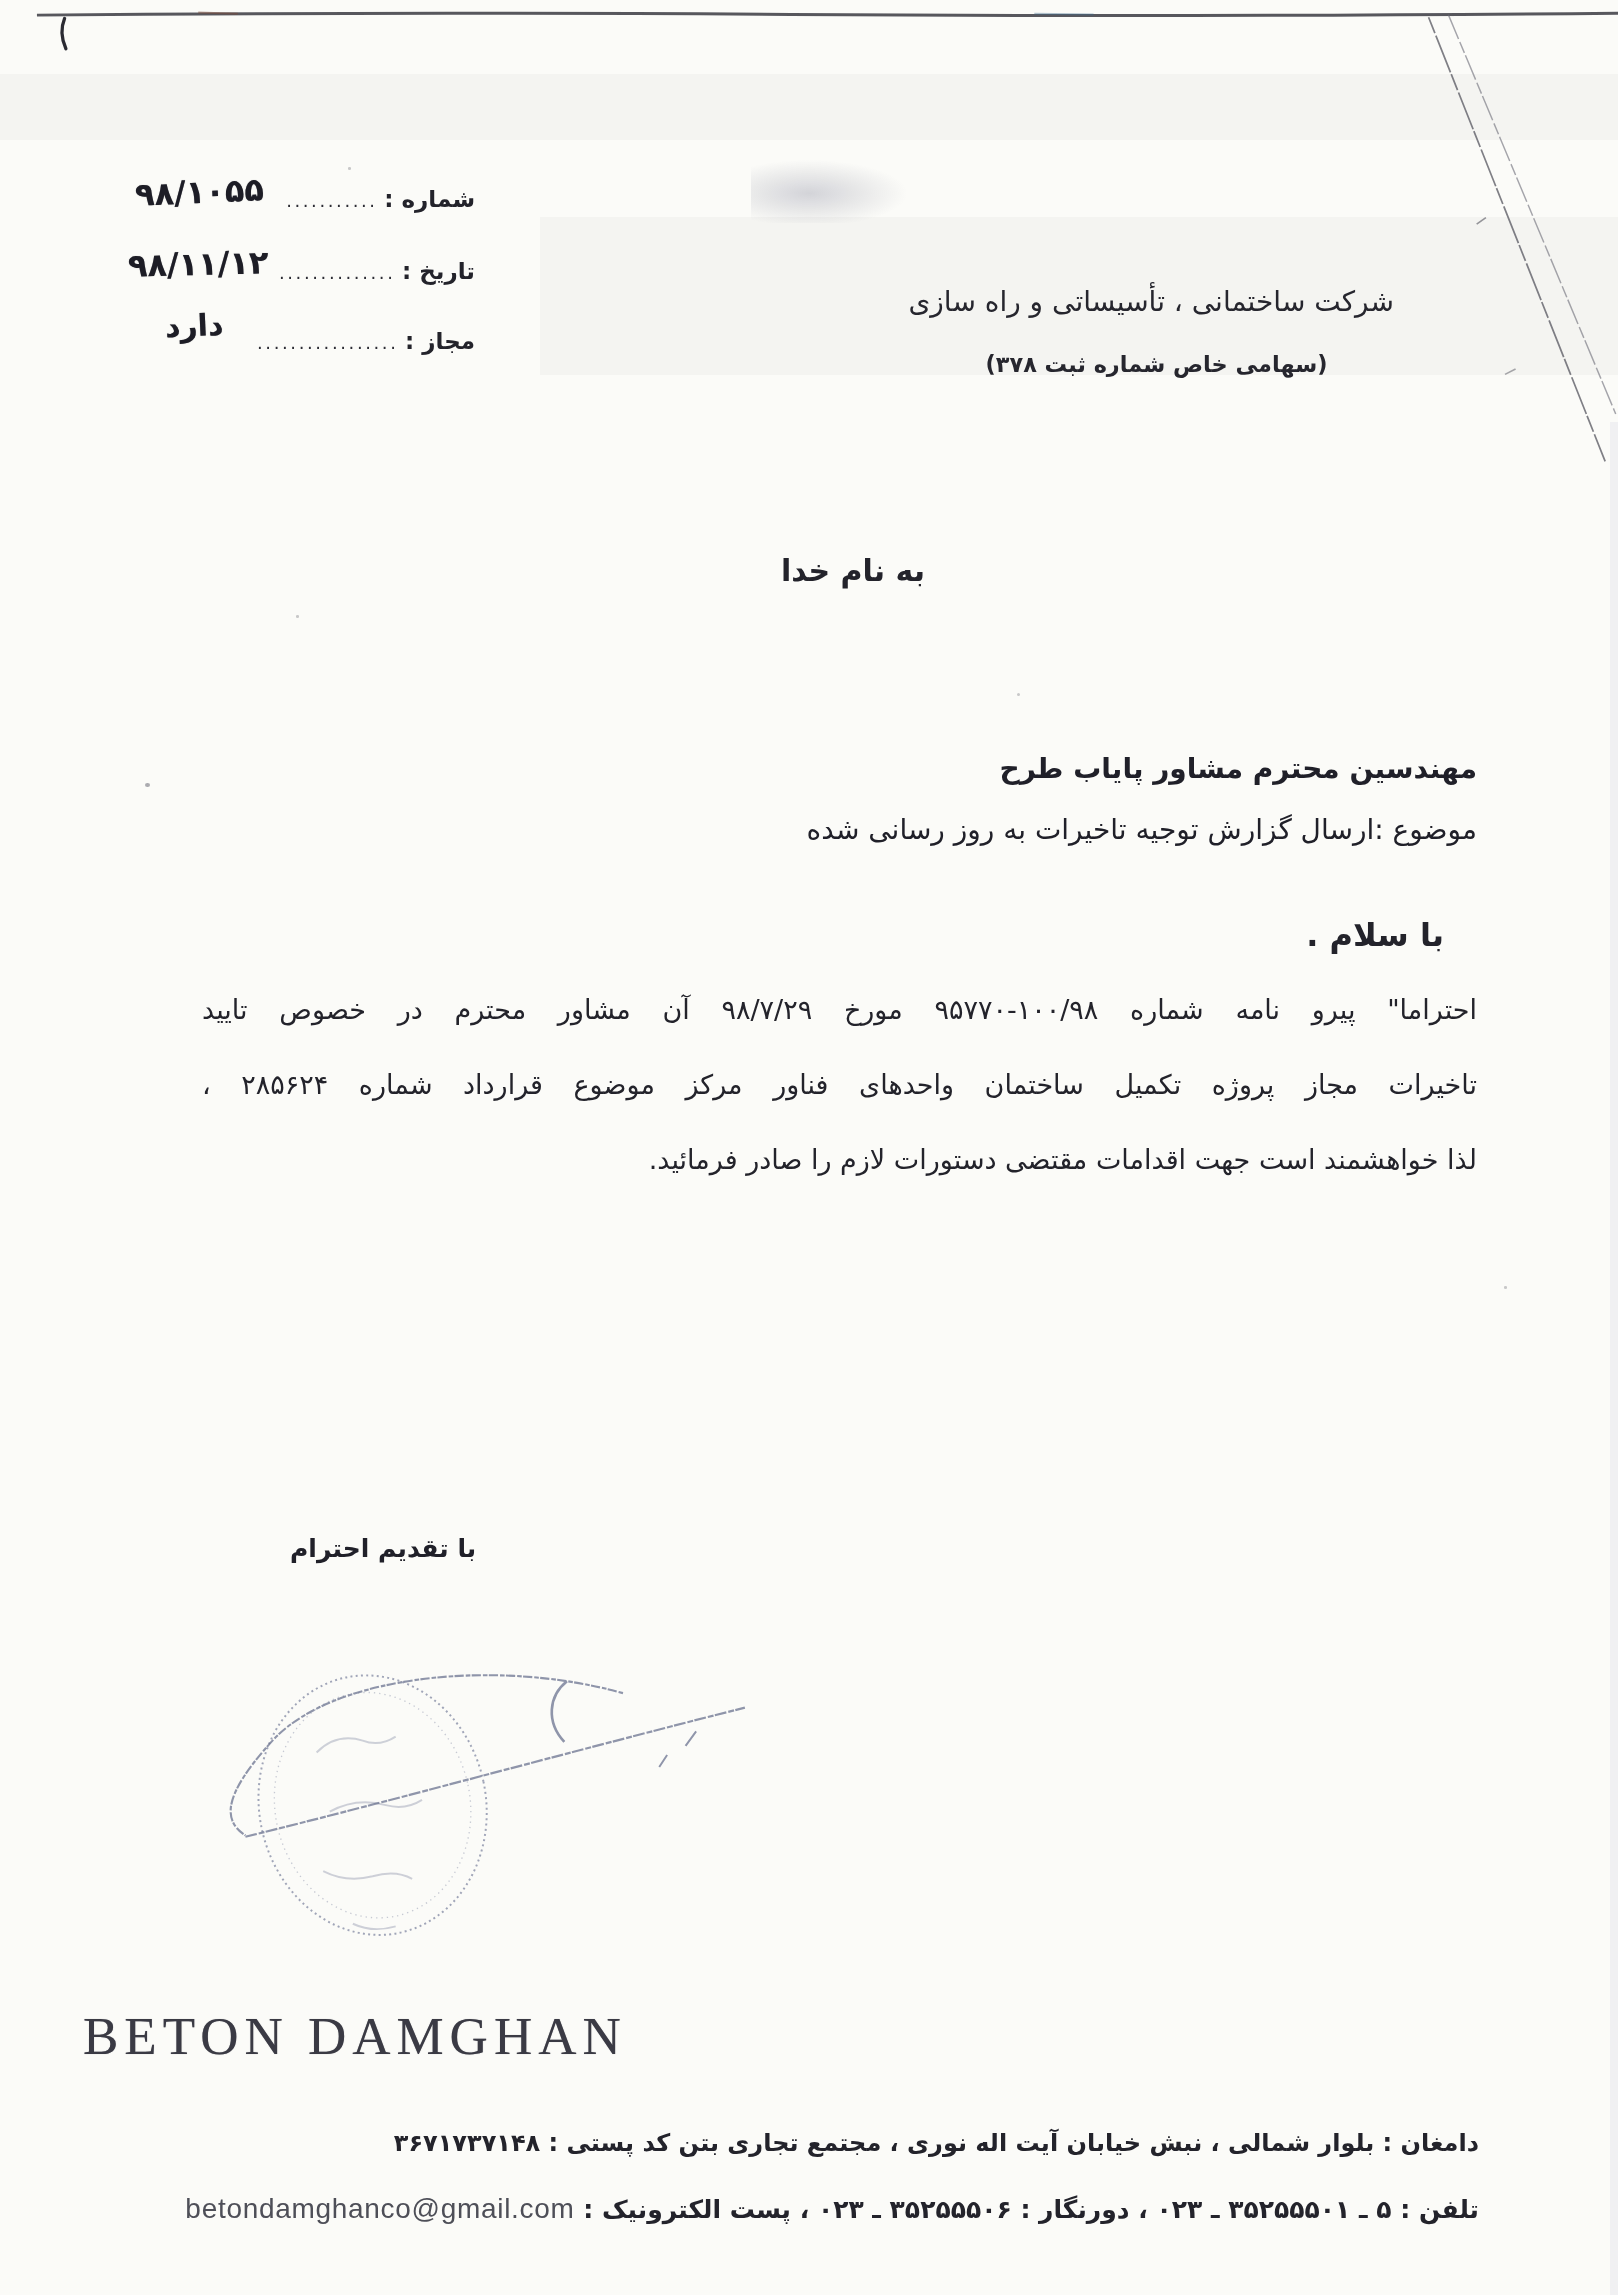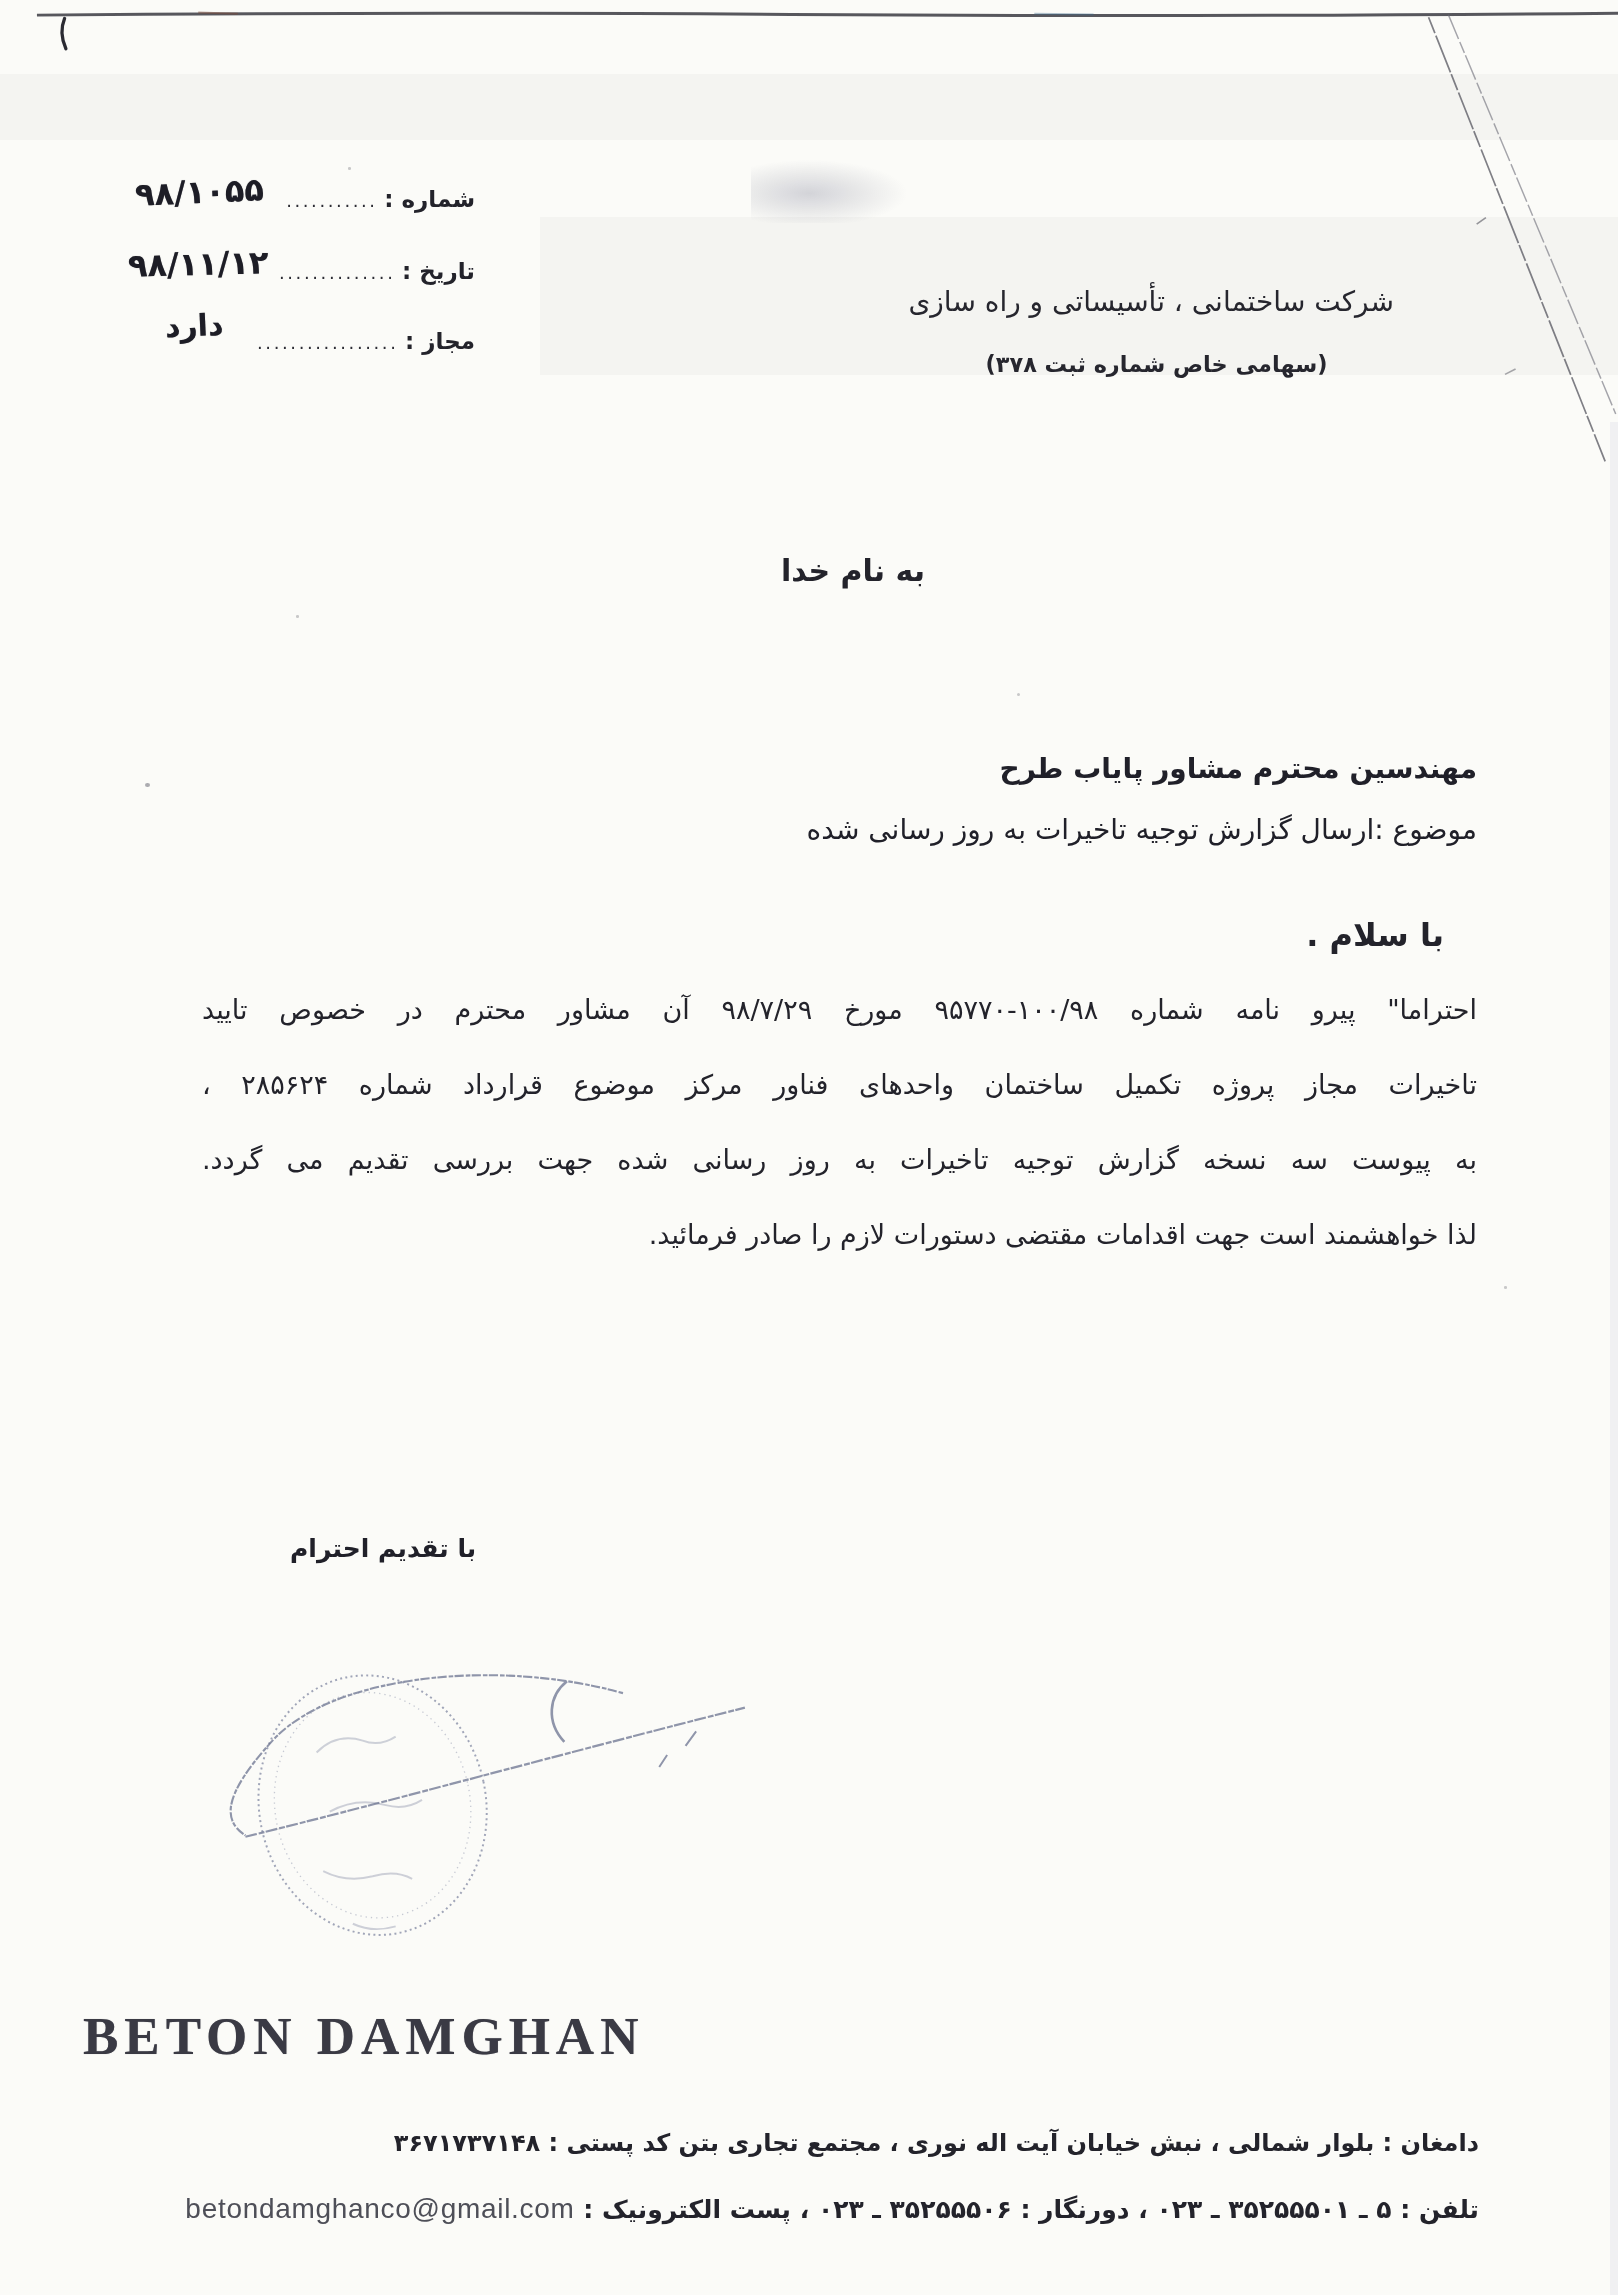--- a/index.html
+++ b/index.html
@@ -72,21 +72,21 @@
     position:absolute;left:290px;top:1534px;
     font-size:25px;font-weight:700;color:#202029;direction:rtl;white-space:nowrap;
   }
   .signatory{
     position:absolute;left:214px;top:1610px;
     font-size:28px;font-weight:700;color:#202029;direction:rtl;white-space:nowrap;
   }
   .latin-name{
     position:absolute;left:83px;top:2006px;
     font-family:"Liberation Serif","DejaVu Serif",serif;
-    font-size:53px;font-weight:700;letter-spacing:6px;color:#3a3a44;
+    font-size:53px;font-weight:400;letter-spacing:6px;color:#3a3a44;
     text-shadow:0 0 0.7px rgba(50,50,60,.55);white-space:nowrap;
   }
   .footer-address{
     position:absolute;right:140px;top:2129px;
     font-size:24px;font-weight:700;color:#23232b;direction:rtl;white-space:nowrap;
   }
   .footer-contact{
     position:absolute;right:140px;top:2193px;
     font-size:25px;font-weight:700;color:#23232b;direction:rtl;white-space:nowrap;
   }
@@ -150,21 +150,20 @@
 
   <div class="bismillah">به نام خدا</div>
 
   <div class="recipient">مهندسین محترم مشاور پایاب طرح</div>
   <div class="subject">موضوع :ارسال گزارش توجیه تاخیرات به روز رسانی شده</div>
   <div class="salutation">با سلام .</div>
 
   <div class="body-block">
     <div class="body-line">احتراما" پیرو نامه شماره ۱۰۰/۹۸-۹۵۷۷۰ مورخ ۹۸/۷/۲۹ آن مشاور محترم در خصوص تایید</div>
     <div class="body-line">تاخیرات مجاز پروژه تکمیل ساختمان واحدهای فناور مرکز موضوع قرارداد شماره ۲۸۵۶۲۴ ،</div>
-    <div class="body-line">به پیوست سه نسخه گزارش توجیه تاخیرات به روز رسانی شده جهت بررسی تقدیم می گردد.</div>
     <div class="body-line last">لذا خواهشمند است جهت اقدامات مقتضی دستورات لازم را صادر فرمائید.</div>
   </div>
 
   <div class="closing">با تقدیم احترام</div>
 
   <svg width="593" height="369" viewBox="0 0 900 560" style="left:198px;top:1647px;">
     <g transform="rotate(-12 265 240)">
       <ellipse cx="265" cy="240" rx="172" ry="198" fill="none" stroke="#8a90a8" stroke-width="3" stroke-dasharray="3 5" opacity="0.8"></ellipse>
       <ellipse cx="265" cy="240" rx="148" ry="172" fill="none" stroke="#9aa0b4" stroke-width="2" stroke-dasharray="2 6" opacity="0.55"></ellipse>
     </g>

